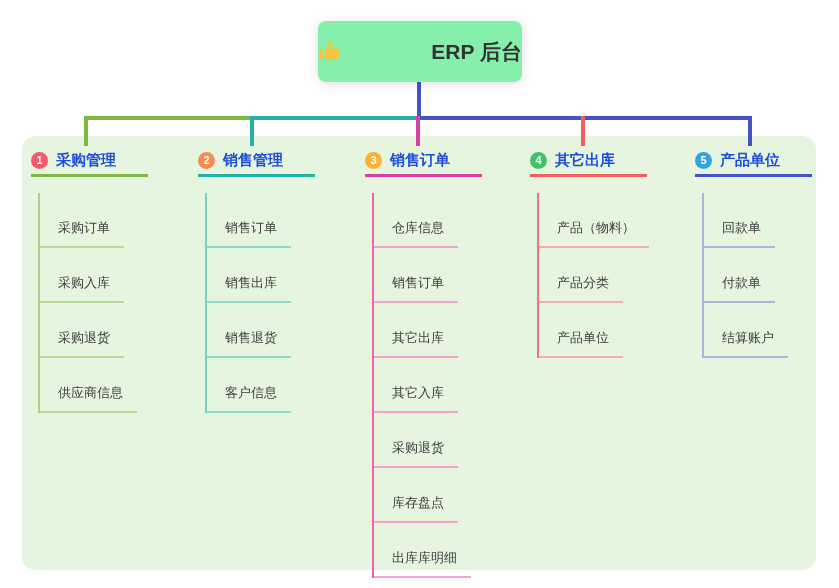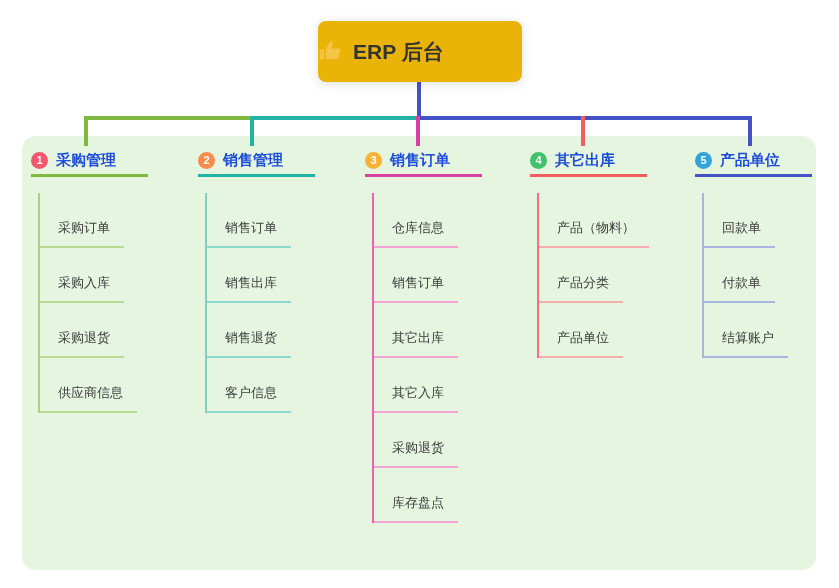--- a/index.html
+++ b/index.html
@@ -20,23 +20,23 @@
   .conn.v{width:4px;}
   .root-v{left:417px;top:82px;width:4px;height:38px;}
   .seg1{left:84px;width:169px;}
   .seg2{left:253px;width:165px;}
   .seg3{left:418px;width:334px;}
   .drop{top:116px;height:30px;}
   .d1{left:84px;} .d2{left:250px;} .d3{left:416px;} .d4{left:581px;} .d5{left:748px;}
   
   .root-card{
     position:absolute;left:318px;top:21px;width:204px;height:61px;
-    background:#eab308;border-radius:8px;z-index:3;
+    background:#86efac;border-radius:8px;z-index:3;
     box-shadow:0 2px 12px rgba(0,0,0,0.12);
-    display:flex;align-items:center;justify-content:flex-start;gap:10px;
+    display:flex;align-items:center;justify-content:space-between;gap:10px;
     cursor:pointer;
   }
   .root-label{font-size:21px;font-weight:600;color:#333;}
   .thumb-icon{display:flex;align-items:center;}
   
   .branch{position:absolute;top:148px;width:160px;z-index:3;}
   .bpos1{left:31px;} .bpos2{left:198px;} .bpos3{left:365px;} .bpos4{left:530px;} .bpos5{left:695px;}
   .branch-title{
     width:117px;height:24px;display:flex;align-items:center;gap:8px;
     padding-bottom:2px;border-bottom:3px solid var(--main);
@@ -144,20 +144,23 @@
         </li>
       <li class="child">
           <span class="child-label">其它入库</span>
         </li>
       <li class="child">
           <span class="child-label">采购退货</span>
         </li>
       <li class="child">
           <span class="child-label">库存盘点</span>
         </li>
+      <li class="child">
+          <span class="child-label">出库库明细</span>
+        </li>
     </ul>
   </div>
 
   <div class="branch bpos4" style="--main: #f25e5e; --light: #f6adad; --vline: #f3747b; --badge: #41c16a;">
     <div class="branch-title">
       <span class="badge">4</span>
       <span class="branch-label">其它出库</span>
     </div>
     <ul class="children">
       <li class="child">

